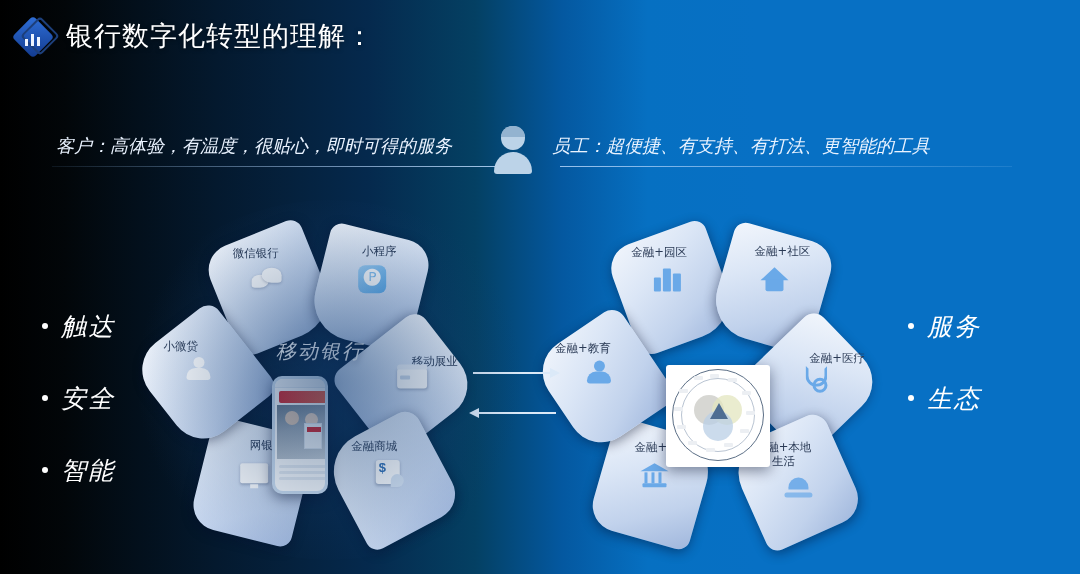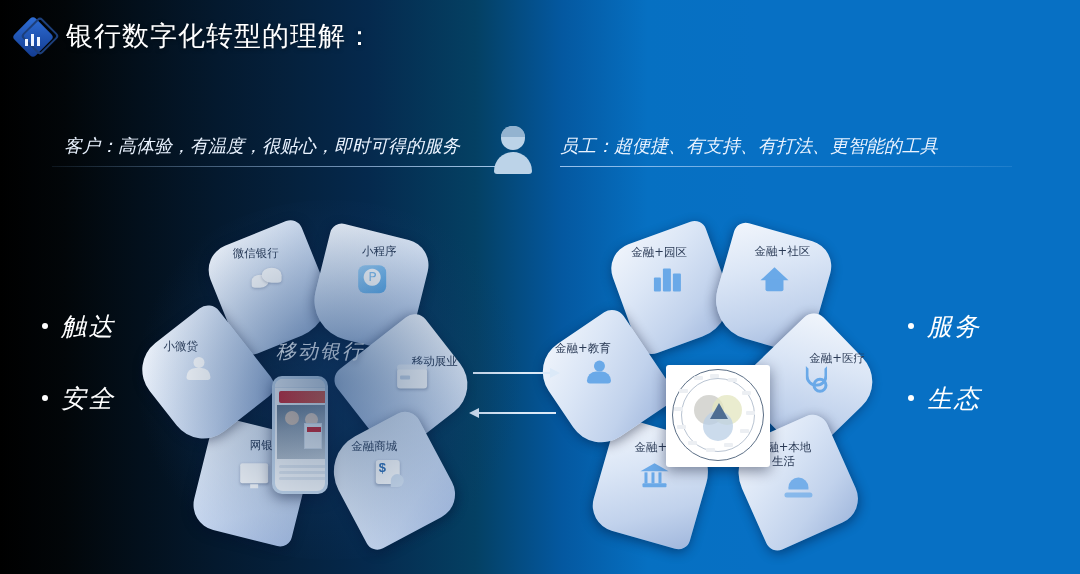--- a/index.html
+++ b/index.html
@@ -56,21 +56,20 @@
     position:absolute; left:66px; top:57px;
     font-size:19px; color:#e8f2ff; letter-spacing:.5px;
     font-family:"DejaVu Sans","Liberation Sans",sans-serif;
   }
 
   
   .cap {
     position:absolute; top:134px;
     font-size:18px; color:#eaf3ff; font-style:italic; white-space:nowrap;
     font-family:"DejaVu Sans","Liberation Sans",sans-serif;
-    margin-left:8px;
   }
   .cap-left { left:56px; }
   .cap-right{ left:552px; }
   .cap-underline{
     position:absolute; height:1px; top:166px;
     background:linear-gradient(90deg,rgba(120,180,240,.1),rgba(190,220,255,.85));
   }
   .ul-left { left:52px;  width:448px; }
   .ul-right{ left:560px; width:452px;
     background:linear-gradient(90deg,rgba(190,220,255,.8),rgba(150,200,245,.15)); }
@@ -335,20 +334,24 @@
 
   <div class="bullets left">
     <div class="bullet">
       <span class="dot"></span>
       <span>触达</span>
     </div>
     <div class="bullet">
       <span class="dot"></span>
       <span>安全</span>
     </div>
+    <div class="bullet">
+      <span class="dot"></span>
+      <span>智能</span>
+    </div>
   </div>
 
   <div class="bullets right">
     <div class="bullet">
       <span class="dot"></span>
       <span>服务</span>
     </div>
     <div class="bullet">
       <span class="dot"></span>
       <span>生态</span>

